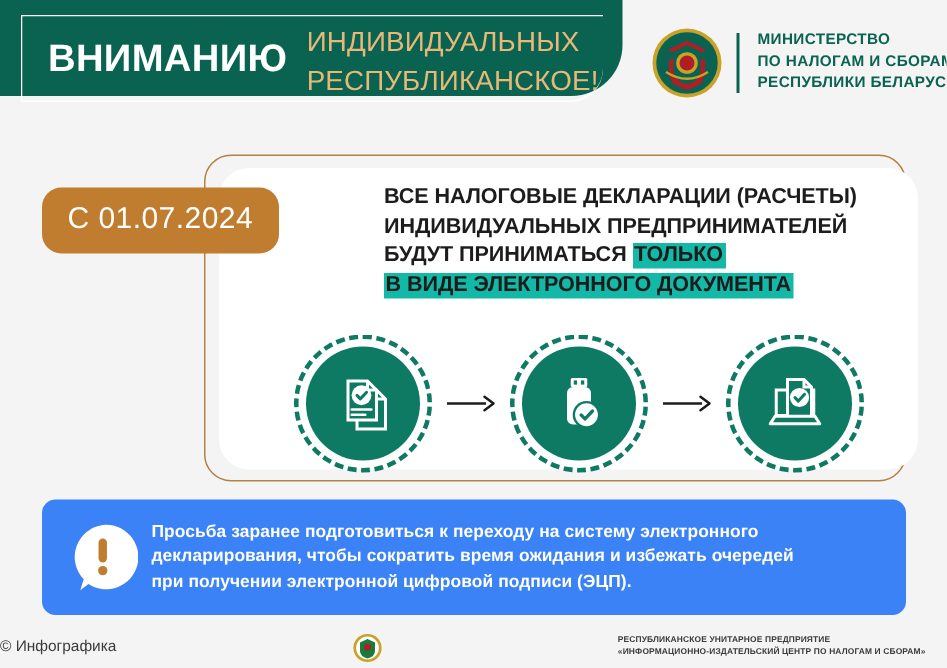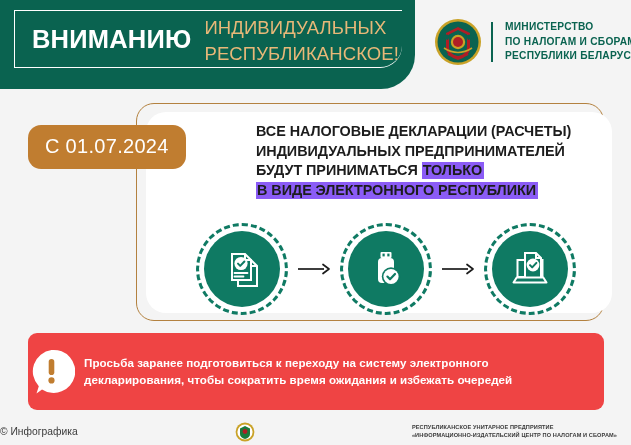--- a/index.html
+++ b/index.html
@@ -12,21 +12,21 @@
   .page {
     position: relative;
     width: 631px; height: 445px;
     background: #f4f4f4;
   }
 
   
   .header {
     position: absolute;
     left: 0; top: 0;
-    width: 415px; height: 89px;
+    width: 415px; height: 64px;
     background: #0a6350;
     border-bottom-right-radius: 34px;
   }
   .header-inner {
     position: absolute;
     left: 14px; top: 10px;
     width: 388px; height: 58px;
     border: 1.5px solid #ffffff;
     border-right: none;
     border-bottom-right-radius: 22px;
@@ -128,21 +128,21 @@
   }
   .main-text .ln {
     font-size: 14.4px;
     font-weight: 700;
     color: #1c1c1c;
     line-height: 19.6px;
     letter-spacing: -0.05px;
     white-space: nowrap;
   }
   .hl {
-    background: #8b5cf6;
+    background: #14b8a6;
     padding: 0 2px 1px 1px;
     box-decoration-break: clone;
   }
 
   
   .icon-row {
     position: absolute;
     left: 196px; top: 222px;
     width: 380px; height: 94px;
     display: flex;
@@ -176,24 +176,25 @@
     align-items: center;
     justify-content: center;
     height: 20px;
   }
 
   
   .callout {
     position: absolute;
     left: 28px; top: 333px;
     width: 576px; height: 77px;
-    background: #ef4444;
+    background: #3b82f6;
     border-radius: 9px;
     display: flex;
     align-items: center;
+    padding-left: 17px;
   }
   .callout-icon { flex: 0 0 47px; height: 47px; }
   .callout-text {
     padding-left: 9px;
     padding-right: 12px;
   }
   .callout-text p {
     color: #ffffff;
     font-size: 11.6px;
     font-weight: 700;
@@ -268,21 +269,21 @@
 
   <div class="frame-outline"></div>
   <div class="white-card"></div>
 
   <div class="date-badge">С 01.07.2024</div>
 
   <div class="main-text">
     <div class="ln">ВСЕ НАЛОГОВЫЕ ДЕКЛАРАЦИИ (РАСЧЕТЫ)</div>
     <div class="ln">ИНДИВИДУАЛЬНЫХ ПРЕДПРИНИМАТЕЛЕЙ</div>
     <div class="ln"><span>БУДУТ ПРИНИМАТЬСЯ </span><span class="hl">ТОЛЬКО</span></div>
-    <div class="ln"><span class="hl">В ВИДЕ ЭЛЕКТРОННОГО РЕСПУБЛИКИ</span></div>
+    <div class="ln"><span class="hl">В ВИДЕ ЭЛЕКТРОННОГО ДОКУМЕНТА</span></div>
   </div>
 
   <div class="icon-row">
 
     <div class="icon-node">
       <div class="dashed-ring"></div>
       <div class="icon-disc">
         <svg width="46" height="46" viewBox="0 0 46 46">
           <path d="M19 14 h13 l6 6 v20 h-19 z" fill="none" stroke="#fff" stroke-width="2"></path>
           <path d="M32 14 v6 h6" fill="none" stroke="#fff" stroke-width="2"></path>
@@ -343,20 +344,21 @@
 
   <div class="callout">
     <svg class="callout-icon" viewBox="0 0 47 47">
       <path d="M23.5 2 A21.5 21.5 0 1 1 14 41.4 L8.5 45.5 L10.8 38.2 A21.5 21.5 0 0 1 23.5 2 Z" fill="#ffffff"></path>
       <rect x="20.7" y="11" width="5.6" height="16" rx="2.8" fill="#c07d30"></rect>
       <circle cx="23.5" cy="32.4" r="3.1" fill="#c07d30"></circle>
     </svg>
     <div class="callout-text">
       <p>Просьба заранее подготовиться к переходу на систему электронного</p>
       <p>декларирования, чтобы сократить время ожидания и избежать очередей</p>
+      <p>при получении электронной цифровой подписи (ЭЦП).</p>
     </div>
   </div>
 
   <div class="footer">
     <span class="foot-copy">© Инфографика</span>
     <svg class="foot-emblem" viewBox="0 0 20 20">
       <circle cx="10" cy="10" r="9.4" fill="#c9a227"></circle>
       <circle cx="10" cy="10" r="7.6" fill="#ffffff"></circle>
       <path d="M10 4 L15 6.4 L15 12 Q15 15.6 10 17 Q5 15.6 5 12 L5 6.4 Z" fill="#1a7a3c"></path>
       <circle cx="10" cy="9.5" r="2.4" fill="#b01e25"></circle>

